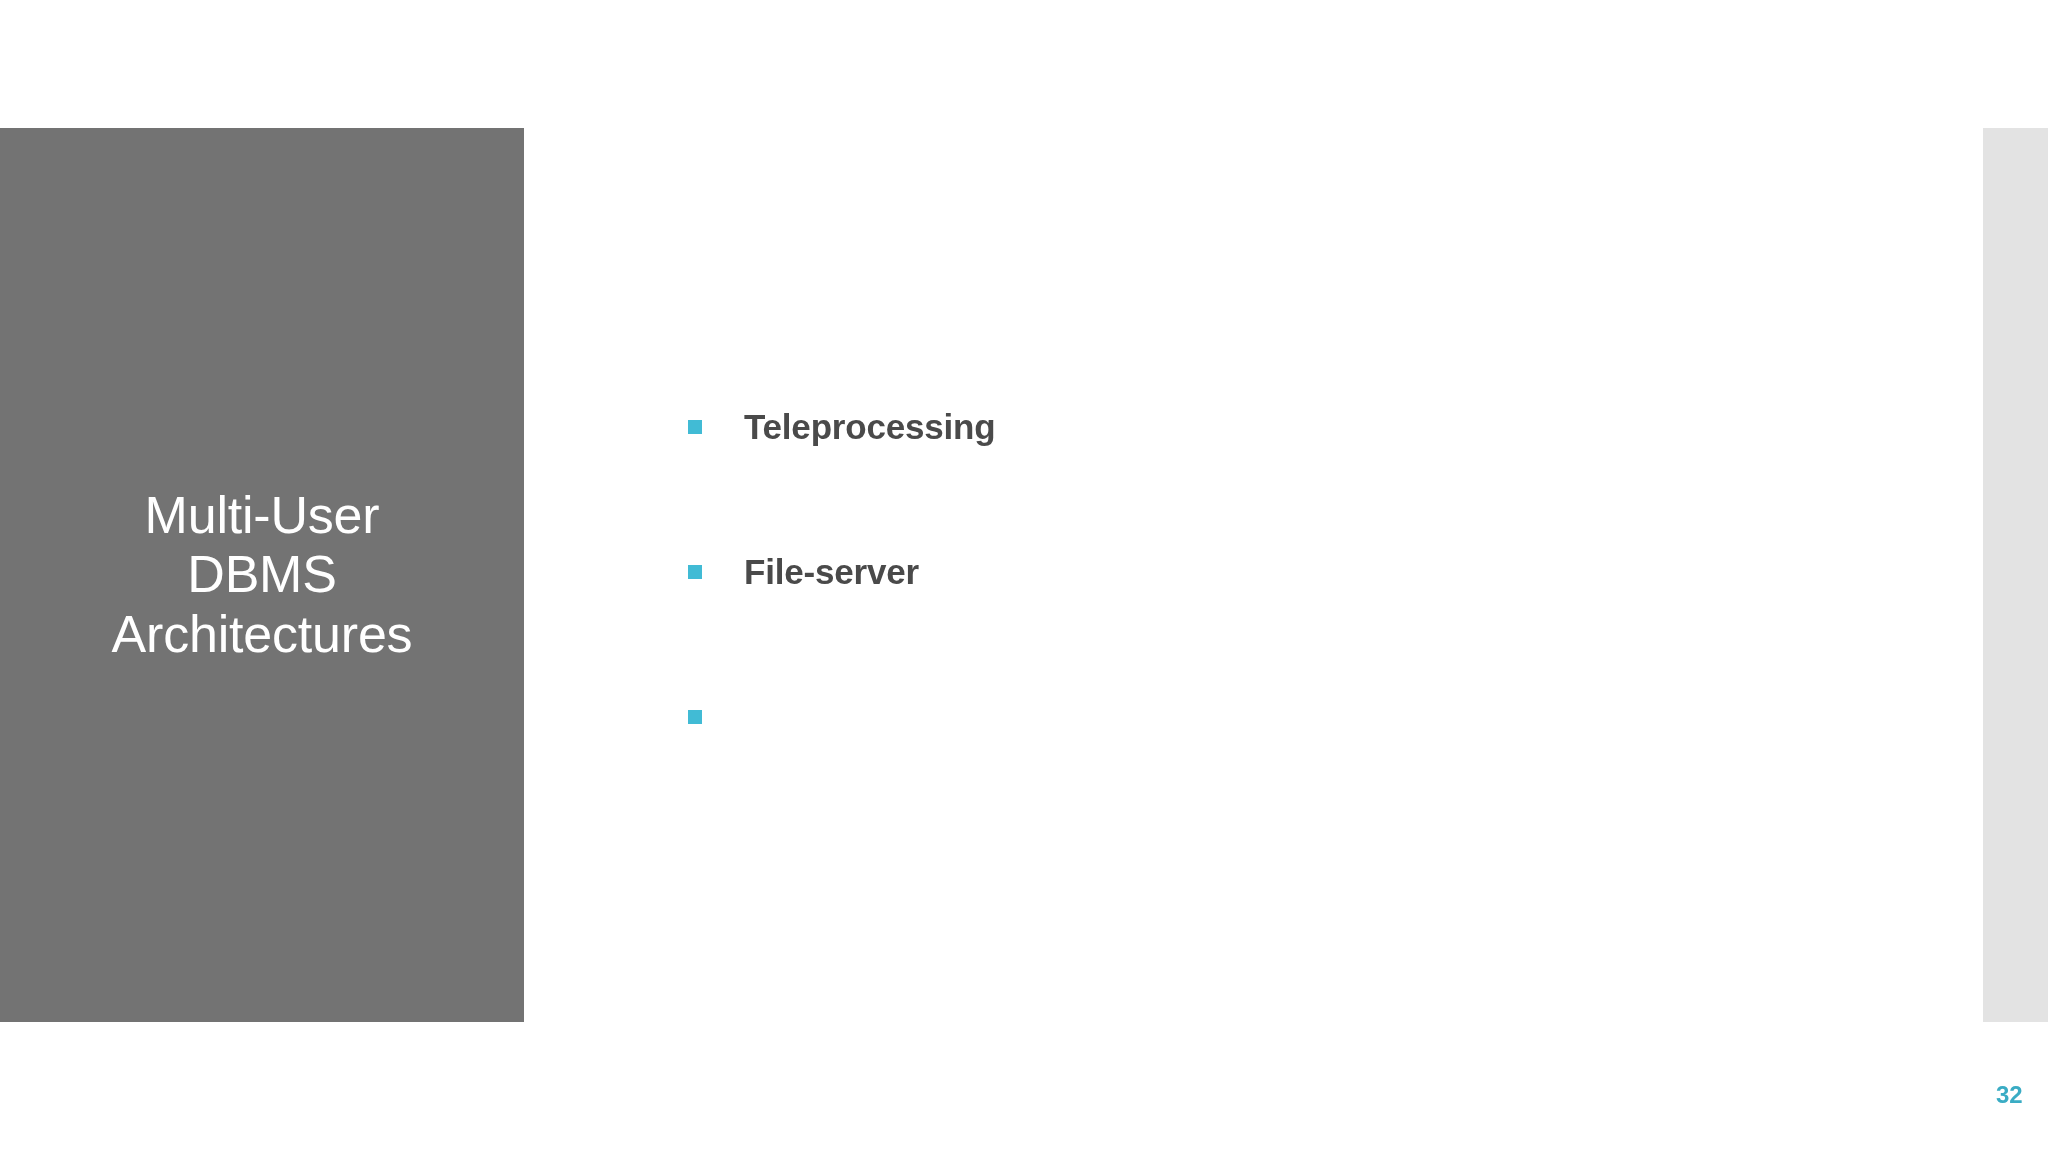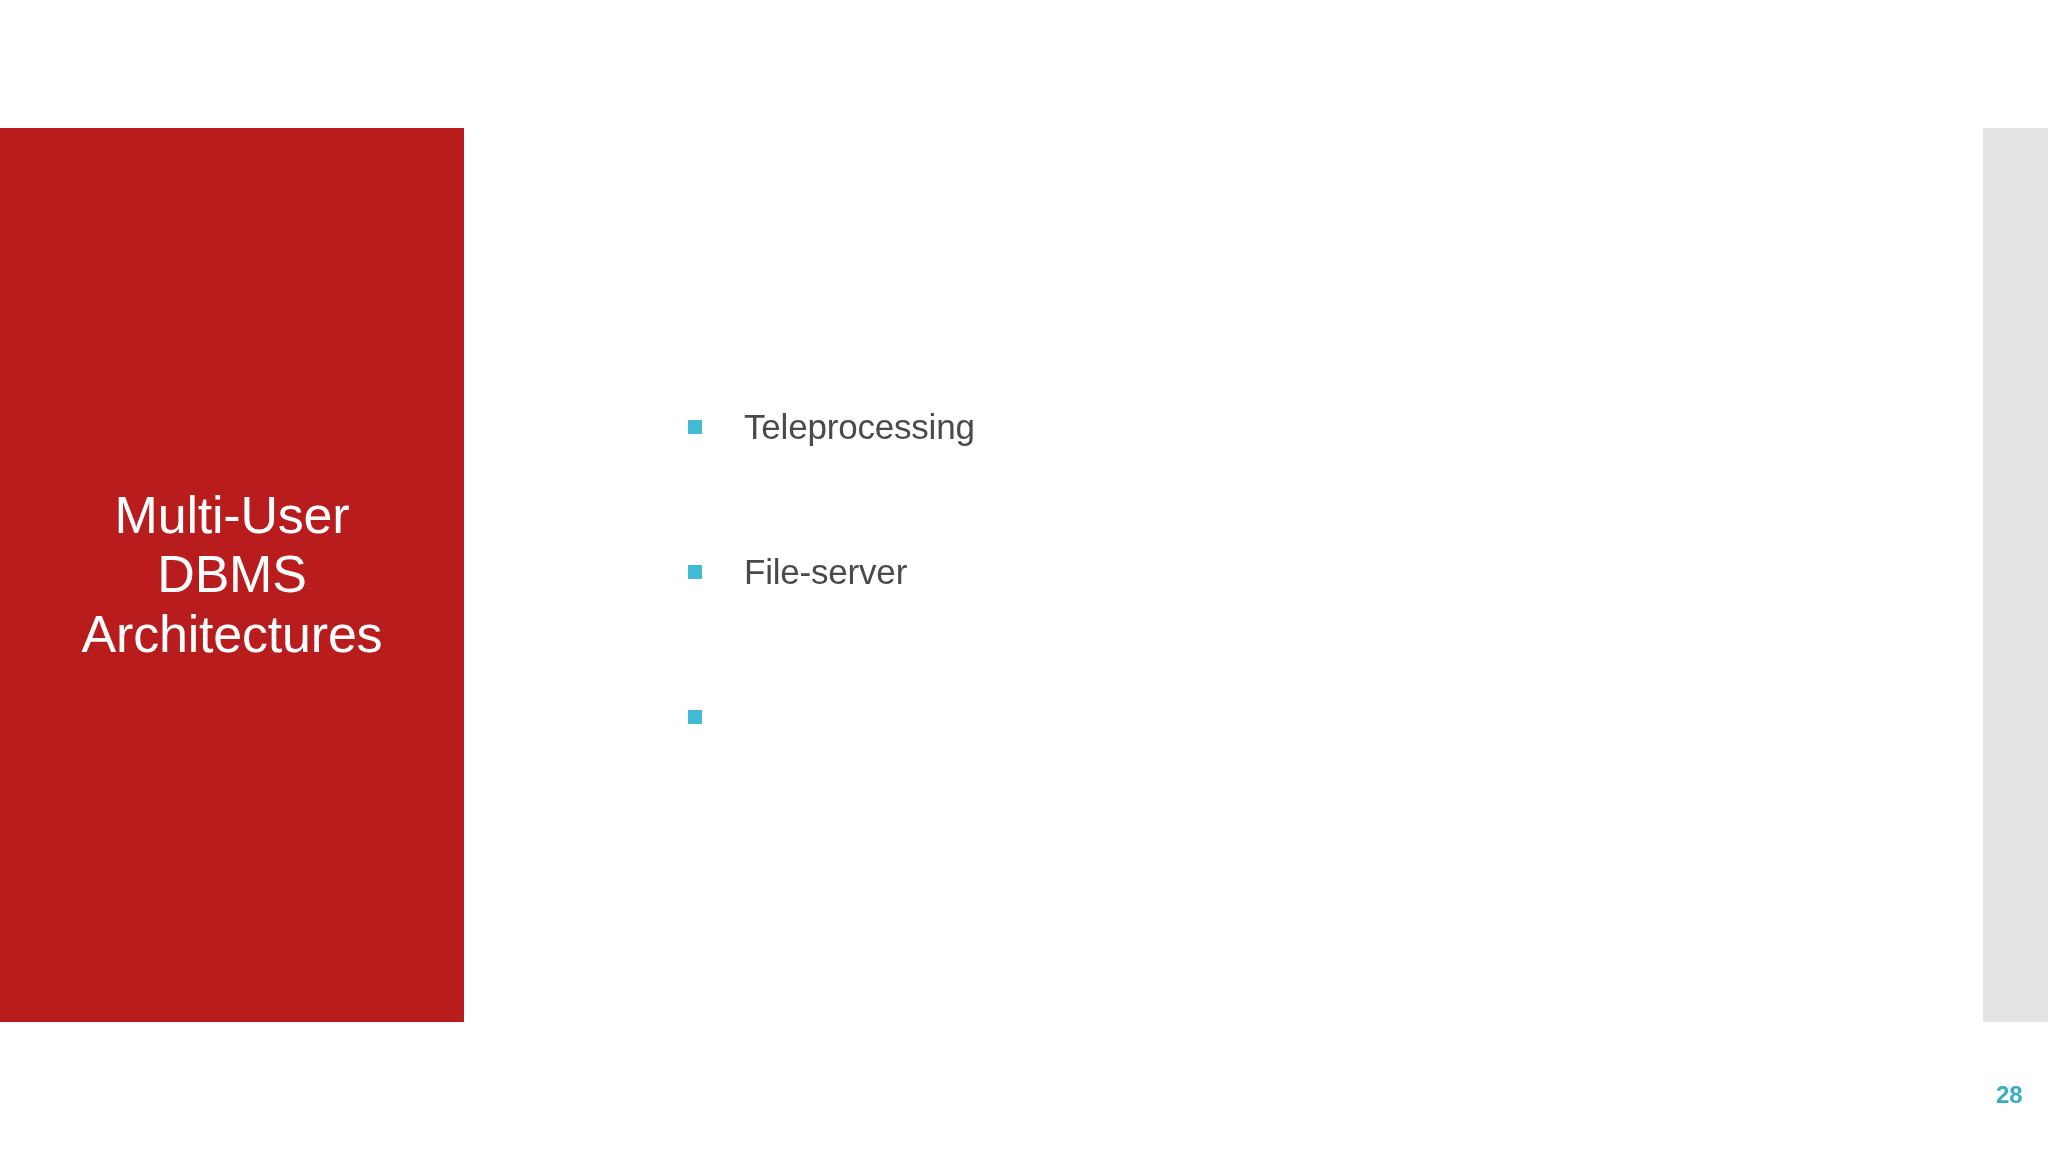--- a/index.html
+++ b/index.html
@@ -19,23 +19,23 @@
     width: 2048px;
     height: 1152px;
     background: #ffffff;
   }
 
   
   .title-panel {
     position: absolute;
     left: 0px;
     top: 128px;
-    width: 464px;
+    width: 524px;
     height: 894px;
-    background: #b91c1c;
+    background: #737373;
     display: flex;
     align-items: center;
     justify-content: flex-start;
     box-sizing: border-box;
   }
 
   .title-text {
     color: #ffffff;
     font-family: "Liberation Sans", sans-serif;
     font-weight: 400;
@@ -78,21 +78,21 @@
     width: 14px;
     height: 14px;
     background: #41bbd5;
     margin-top: 16px;
   }
 
   .bullet-label {
     margin-left: 42px;
     color: #4a4a4a;
     font-family: "Liberation Sans", sans-serif;
-    font-weight: 400;
+    font-weight: 700;
     font-size: 35px;
     line-height: 45px;
     letter-spacing: -0.2px;
     white-space: nowrap;
   }
 
   
   .page-number {
     position: absolute;
     left: 1996px;
@@ -128,15 +128,15 @@
       <span class="bullet-marker"></span>
       <span class="bullet-label">File-server</span>
     </div>
 
     <div class="bullet-item">
       <span class="bullet-marker"></span>
     </div>
 
   </div>
 
-  <div class="page-number">28</div>
+  <div class="page-number">32</div>
 
 </div>
 
 </body></html>

